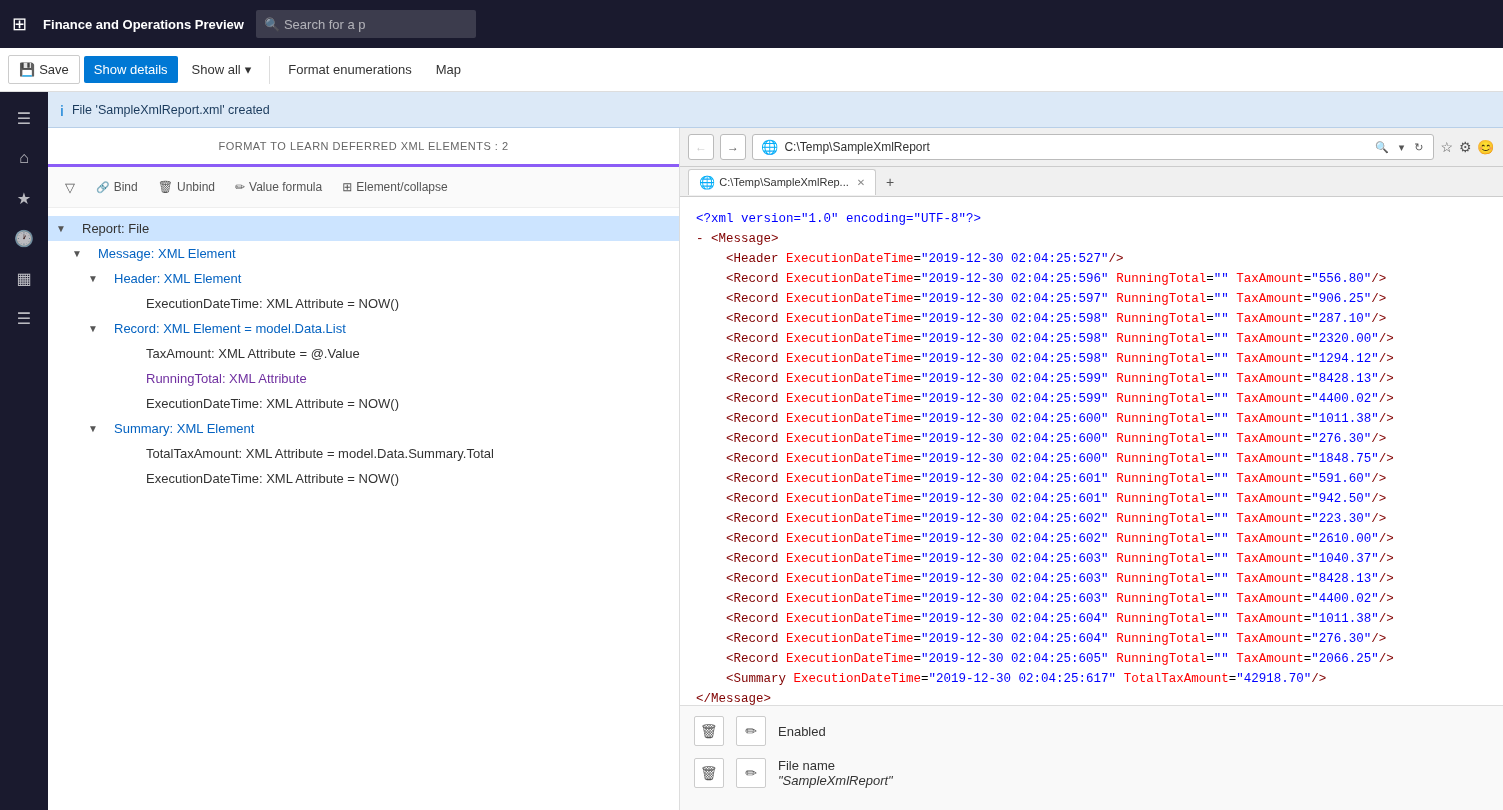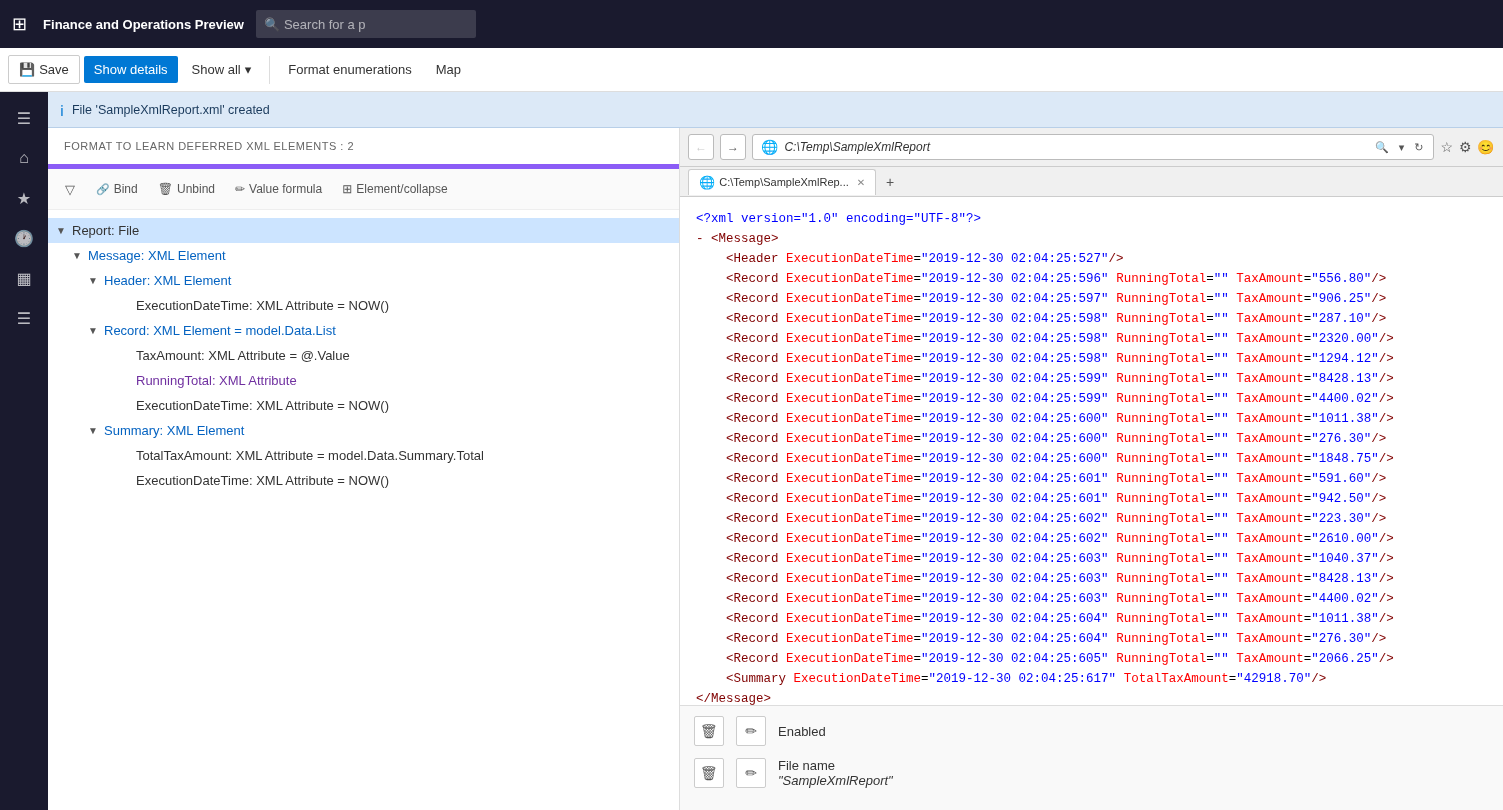--- a/index.html
+++ b/index.html
@@ -148,21 +148,22 @@
       width: 632px;
       background: #fff;
       border-right: 1px solid #ddd;
       display: flex;
       flex-direction: column;
       overflow: hidden;
     }
 
     .panel-header {
       padding: 12px 16px 8px;
-      border-bottom: 5px solid #8b5cf6;
+      border-bottom: 3px solid #8b5cf6;
+      text-align: center;
     }
     .panel-subtitle {
       font-size: 11px;
       color: #666;
       text-transform: uppercase;
       letter-spacing: 0.5px;
       margin-bottom: 4px;
     }
     .panel-title {
       font-size: 22px;
@@ -215,21 +216,21 @@
       font-size: 13px;
     }
     .tree-item.selected { background: #cce4ff; }
     .tree-indent { display: inline-block; }
     .tree-arrow {
       width: 16px;
       font-size: 10px;
       color: #555;
       flex-shrink: 0;
     }
-    .tree-text { color: #333; }
+    .tree-text { color: #333; margin-left: 10px; }
     .tree-text.blue { color: #0563c1; }
     .tree-text.purple { color: #7030a0; }
 
     
     .right-panel {
       flex: 1;
       background: #fff;
       display: flex;
       flex-direction: column;
       overflow: hidden;
@@ -265,21 +266,21 @@
       align-items: center;
       background: white;
       border: 1px solid #bbb;
       border-radius: 3px;
       height: 26px;
       padding: 0 8px;
       font-size: 12px;
       color: #333;
       gap: 6px;
     }
-    .browser-address-text { flex: 1; font-style: italic; }
+    .browser-address-text { flex: 1; }
     .browser-address-btn {
       cursor: pointer;
       color: #555;
       font-size: 11px;
       padding: 0 2px;
     }
     .browser-star { font-size: 14px; color: #555; cursor: pointer; }
     .browser-gear { font-size: 14px; color: #555; cursor: pointer; }
     .browser-smiley { font-size: 14px; color: #f5a; cursor: pointer; }
 

